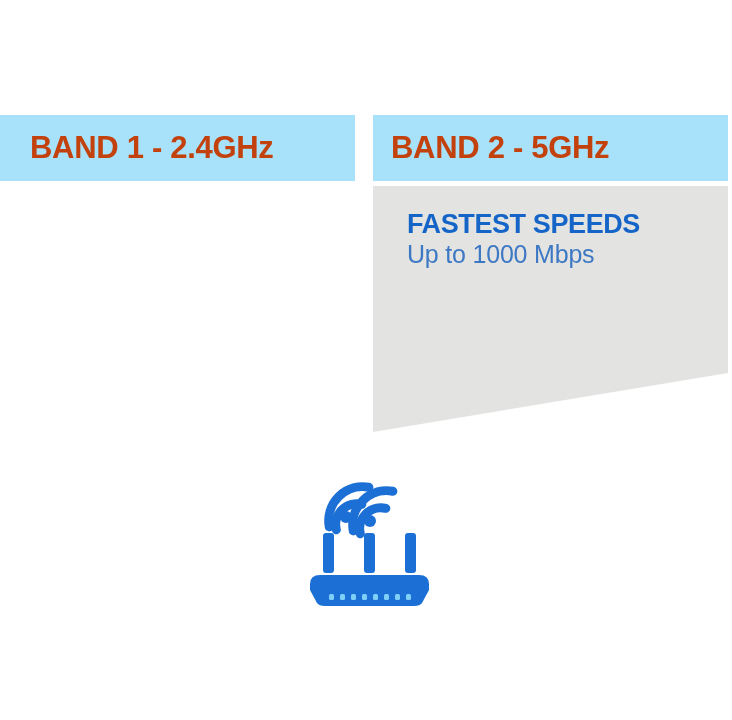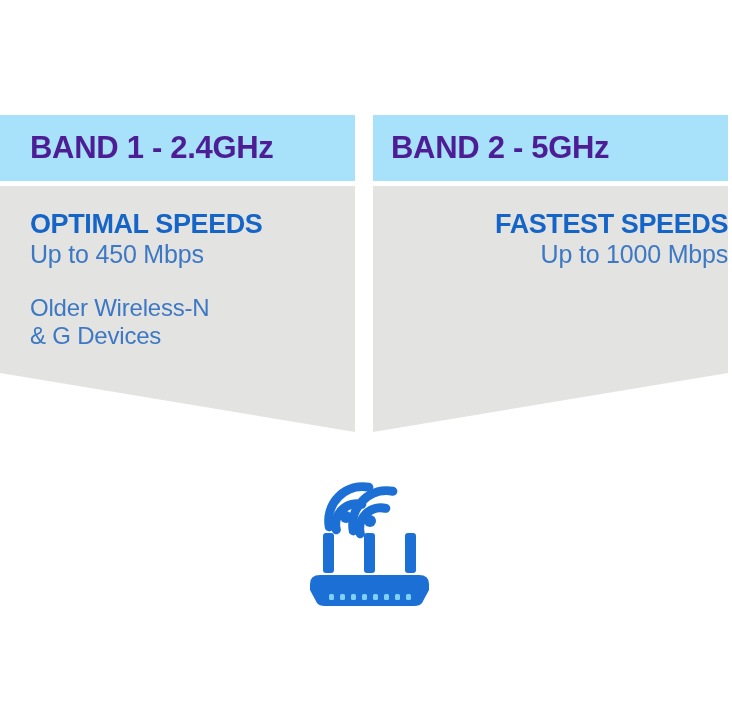--- a/index.html
+++ b/index.html
@@ -52,21 +52,21 @@
     display: flex;
     align-items: center;
   }
   .band.left  .band-header { padding-left: 30px; }
   .band.right .band-header { padding-left: 18px; }
 
   .band-header-title {
     font-size: 31px;
     font-weight: bold;
     letter-spacing: -0.3px;
-    color: #4c1d95;
+    color: #c2410c;
     white-space: nowrap;
   }
 
   
   .band-body {
     position: absolute;
     top: 71px;
     left: 0;
     width: 100%;
     height: 246px;
@@ -76,21 +76,20 @@
   }
   .band.left .band-body {
     -webkit-clip-path: polygon(0 0, 100% 0, 100% 100%, 0 76%);
     clip-path: polygon(0 0, 100% 0, 100% 100%, 0 76%);
     padding-left: 30px;
   }
   .band.right .band-body {
     -webkit-clip-path: polygon(0 0, 100% 0, 100% 76%, 0 100%);
     clip-path: polygon(0 0, 100% 0, 100% 76%, 0 100%);
     padding-left: 34px;
-    text-align: right;
   }
 
   .speed-title {
     font-size: 27px;
     font-weight: bold;
     letter-spacing: -0.4px;
     color: #1565c8;
     line-height: 1.08;
     white-space: nowrap;
   }
@@ -126,26 +125,20 @@
 </head>
 <body>
 
 <div id="infographic">
 
   <div class="bands">
 
     <div class="band left">
       <div class="band-header">
         <span class="band-header-title">BAND 1 - 2.4GHz</span>
-      </div>
-      <div class="band-body">
-        <div class="speed-title">OPTIMAL SPEEDS</div>
-        <div class="speed-value">Up to 450 Mbps</div>
-        <div class="device-note">Older Wireless-N
-&amp; G Devices</div>
       </div>
     </div>
 
     <div class="band right">
       <div class="band-header">
         <span class="band-header-title">BAND 2 - 5GHz</span>
       </div>
       <div class="band-body">
         <div class="speed-title">FASTEST SPEEDS</div>
         <div class="speed-value">Up to 1000 Mbps</div>

